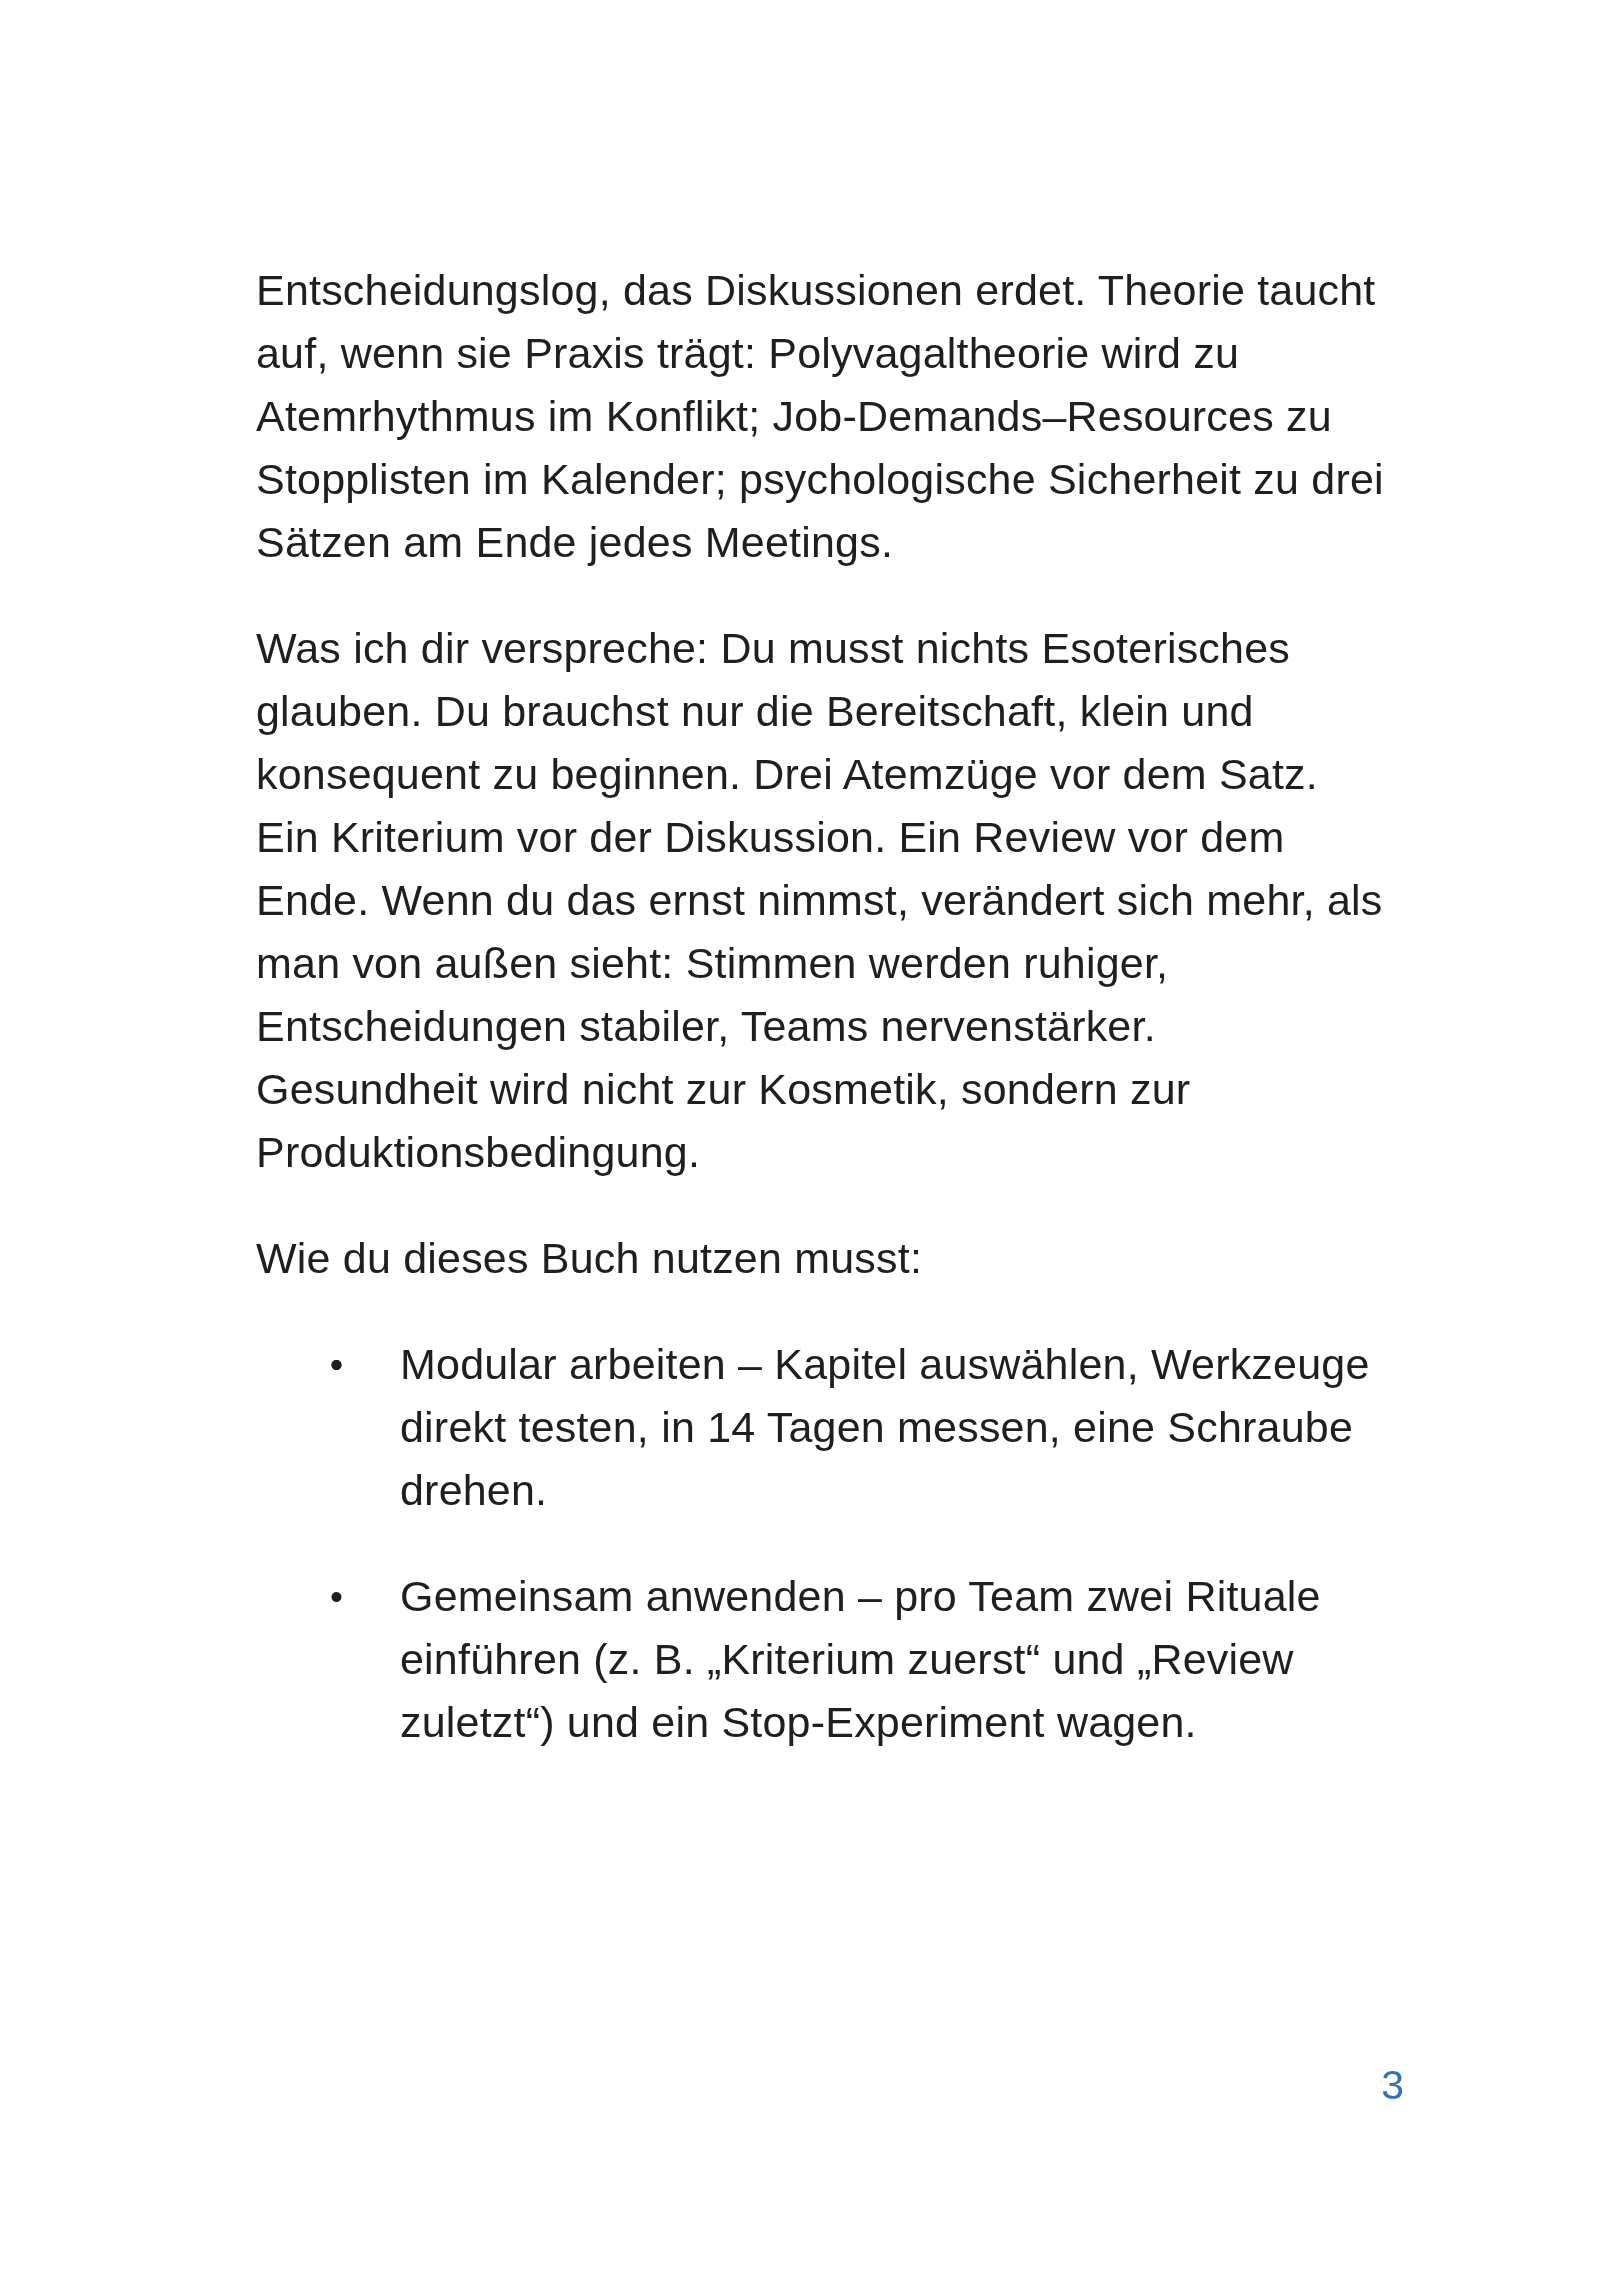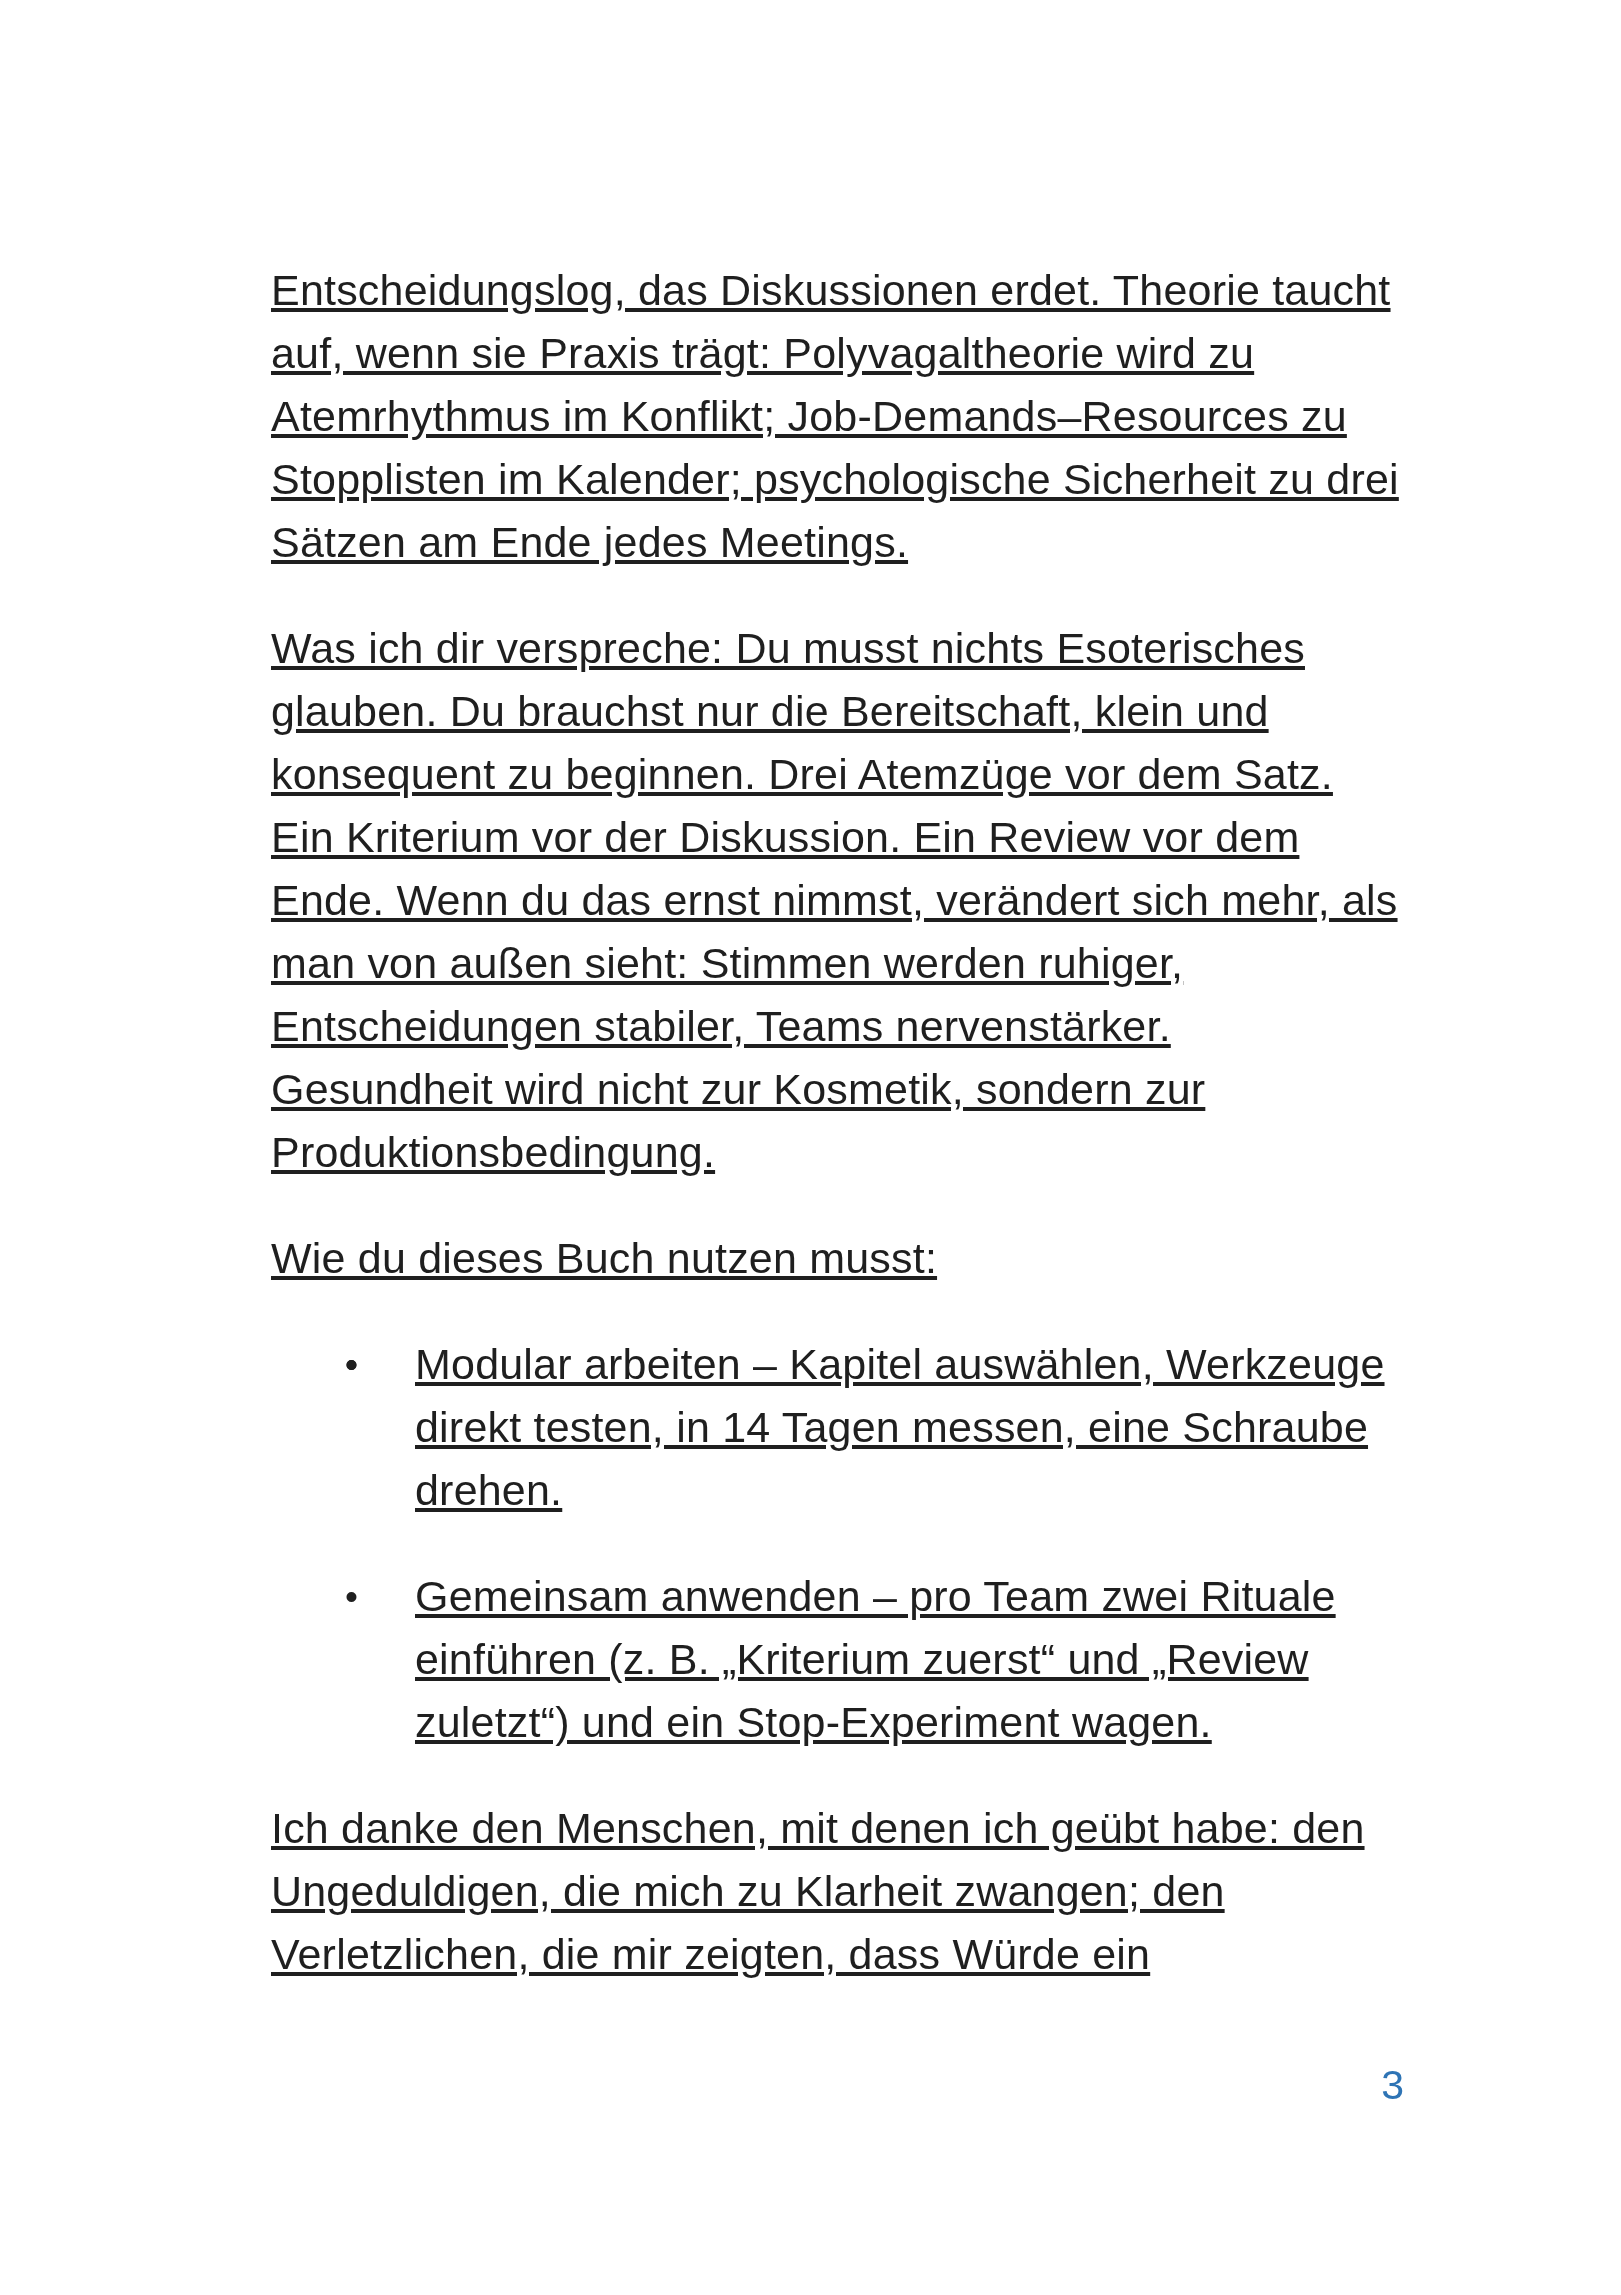--- a/index.html
+++ b/index.html
@@ -15,27 +15,26 @@
     color: #1f1f1f;
     overflow: hidden;
   }
   .page {
     position: absolute;
     inset: 0;
     background: #ffffff;
   }
   .text-block {
     position: absolute;
-    left: 271px;
+    left: 256px;
     top: 259px;
     width: 1128px;
     font-size: 43px;
     line-height: 63px;
     letter-spacing: 0.2px;
-    text-decoration: underline;
   }
   .text-block p {
     margin: 0 0 43px 0;
   }
   ul.bullet-list {
     list-style: none;
     margin: 0 0 4.6px 0;
     padding: 0;
   }
   ul.bullet-list li {
@@ -79,20 +78,19 @@
       <li>
         <span class="bullet-marker">•</span>
         <span>Modular arbeiten – Kapitel auswählen, Werkzeuge direkt testen, in 14 Tagen messen, eine Schraube drehen.</span>
       </li>
       <li>
         <span class="bullet-marker">•</span>
         <span>Gemeinsam anwenden – pro Team zwei Rituale einführen (z. B. „Kriterium zuerst“ und „Review zuletzt“) und ein Stop-Experiment wagen.</span>
       </li>
     </ul>
 
-    <p>Ich danke den Menschen, mit denen ich geübt habe: den Ungeduldigen, die mich zu Klarheit zwangen; den Verletzlichen, die mir zeigten, dass Würde ein</p>
 
   </div>
 
   <div class="page-number">3</div>
 
 </div>
 
 
 </body></html>

